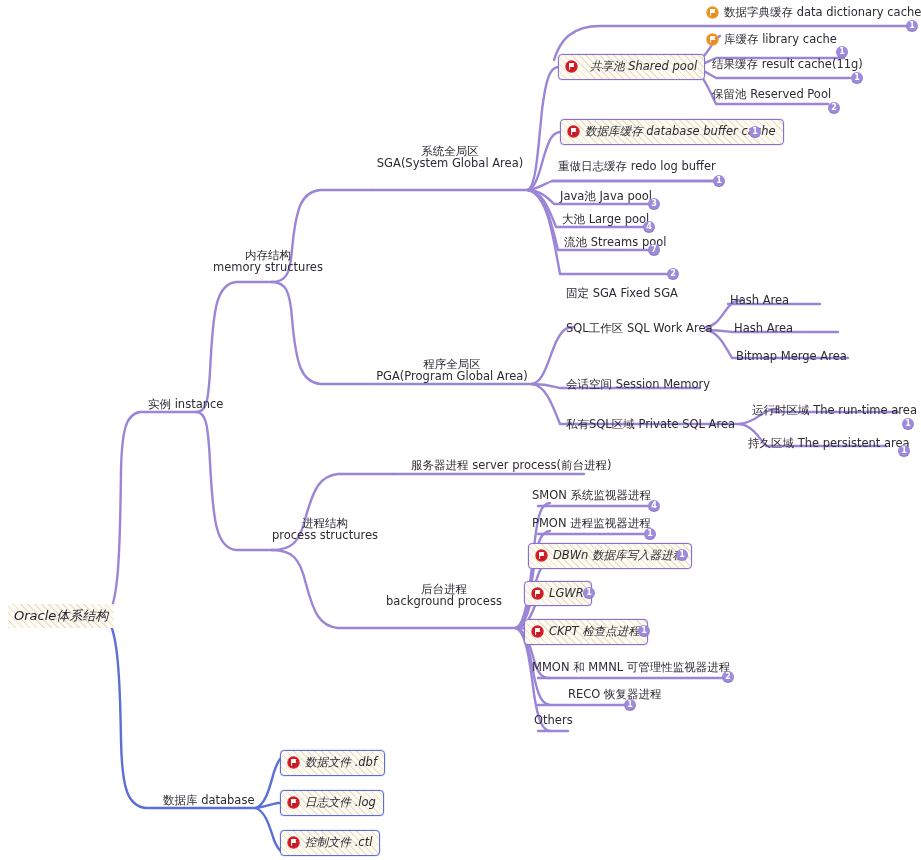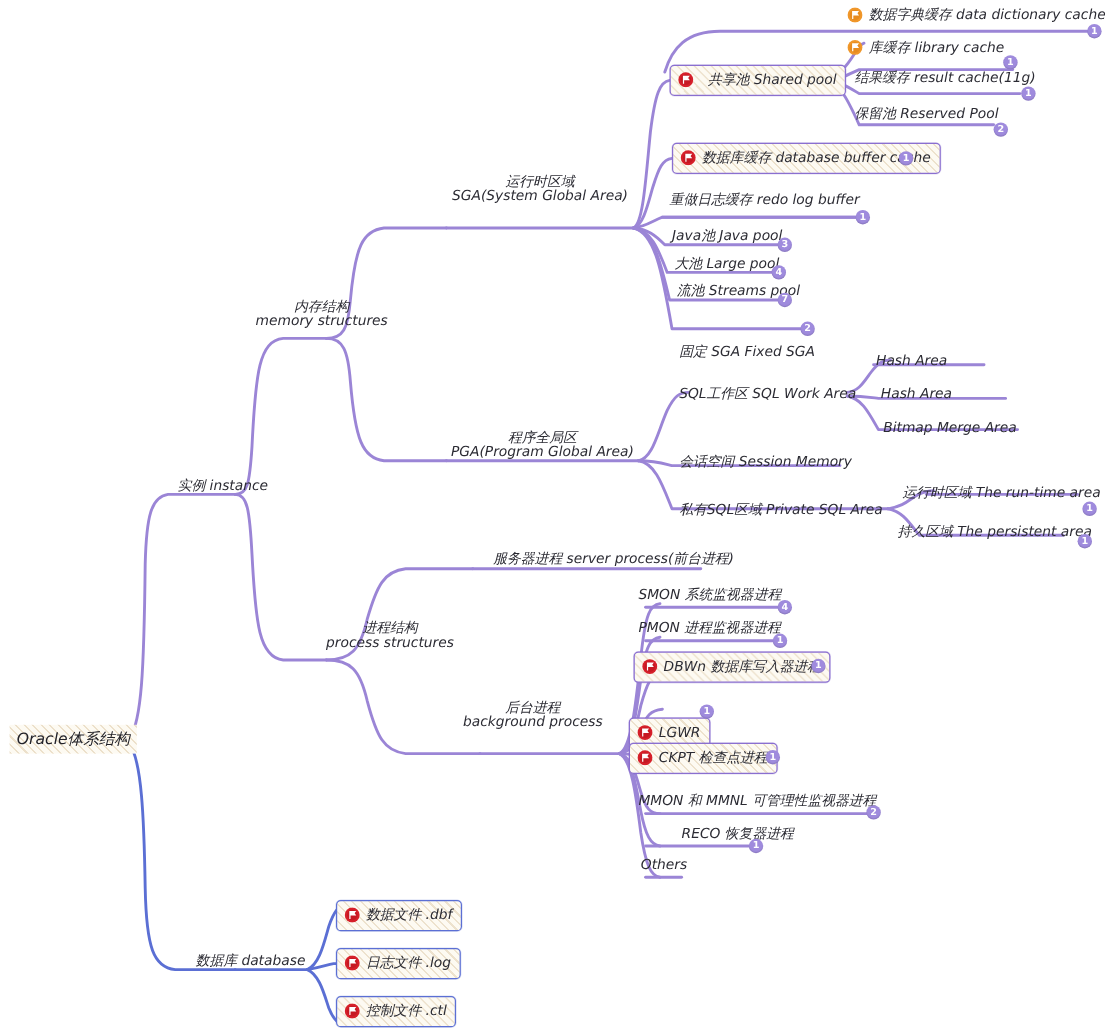--- a/index.html
+++ b/index.html
@@ -12,21 +12,20 @@
   }
   #canvas{position:relative;width:921px;height:860px;}
   #wires{position:absolute;left:0;top:0;width:921px;height:860px;pointer-events:none;}
 
   
   .node{
     position:absolute;
     white-space:nowrap;
     line-height:1.08;
     color:#2b2b33;
-    font-style:italic;
   }
   .node .l1,.node .l2{display:block;}
   .plain{font-size:11.5px;}
   .two-line{text-align:center;font-size:11.5px;}
 
   
   .boxed{
     position:absolute;
     display:flex;align-items:center;gap:5px;
     padding:4px 7px 5px 6px;
@@ -192,21 +191,21 @@
     <span class="l1">内存结构</span>
     <span class="l2">memory structures</span>
   </div>
 
   <div class="node two-line" style="left:325px;top:517px;width:110px;margin-left:-55px;">
     <span class="l1">进程结构</span>
     <span class="l2">process structures</span>
   </div>
 
   <div class="node two-line" style="left:450px;top:145px;width:170px;margin-left:-85px;">
-    <span class="l1">运行时区域</span>
+    <span class="l1">系统全局区</span>
     <span class="l2">SGA(System Global Area)</span>
   </div>
 
   <div class="node two-line" style="left:452px;top:358px;width:180px;margin-left:-90px;">
     <span class="l1">程序全局区</span>
     <span class="l2">PGA(Program Global Area)</span>
   </div>
 
   <div class="boxed" style="left:558px;top:54px;gap:12px;">
     <span class="ic">
@@ -310,21 +309,21 @@
       <svg viewBox="0 0 13 13">
           <circle cx="6.5" cy="6.5" r="6.2" fill="#d6202a"></circle>
           <circle cx="6.5" cy="6.5" r="4.4" fill="#b4121a" opacity=".45"></circle>
           <path d="M4.6 3.4 v6.4 M4.6 3.6 h4.3 l-1 1.4 1 1.4 h-4.3 z" stroke="#fff" stroke-width="1" fill="#fff"></path>
         </svg>
     </span>
     <span>DBWn 数据库写入器进程</span>
   </div>
   <div class="badge" style="left:676px;top:549px;">1</div>
 
-  <div class="boxed" style="left:524px;top:598px;">
+  <div class="boxed" style="left:524px;top:581px;">
     <span class="ic">
       <svg viewBox="0 0 13 13">
           <circle cx="6.5" cy="6.5" r="6.2" fill="#d6202a"></circle>
           <circle cx="6.5" cy="6.5" r="4.4" fill="#b4121a" opacity=".45"></circle>
           <path d="M4.6 3.4 v6.4 M4.6 3.6 h4.3 l-1 1.4 1 1.4 h-4.3 z" stroke="#fff" stroke-width="1" fill="#fff"></path>
         </svg>
     </span>
     <span>LGWR</span>
   </div>
   <div class="badge" style="left:583px;top:587px;">1</div>

